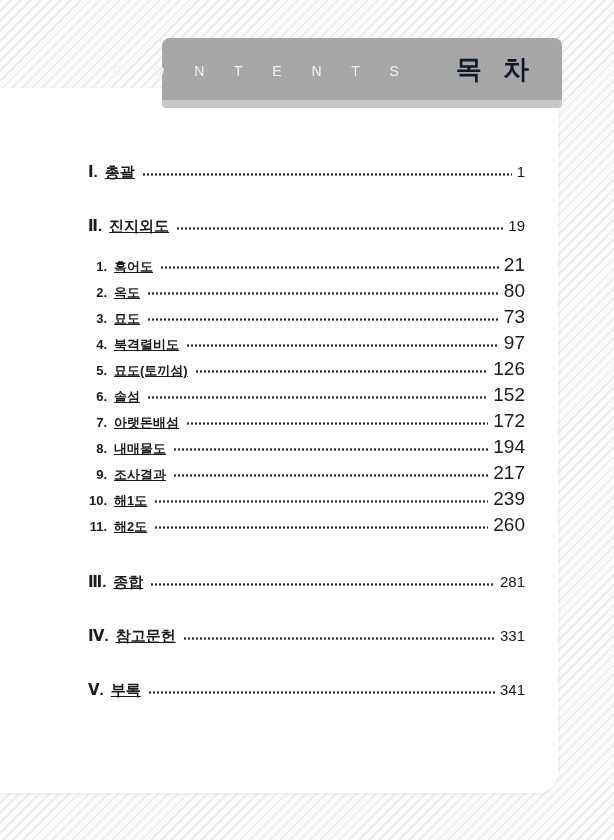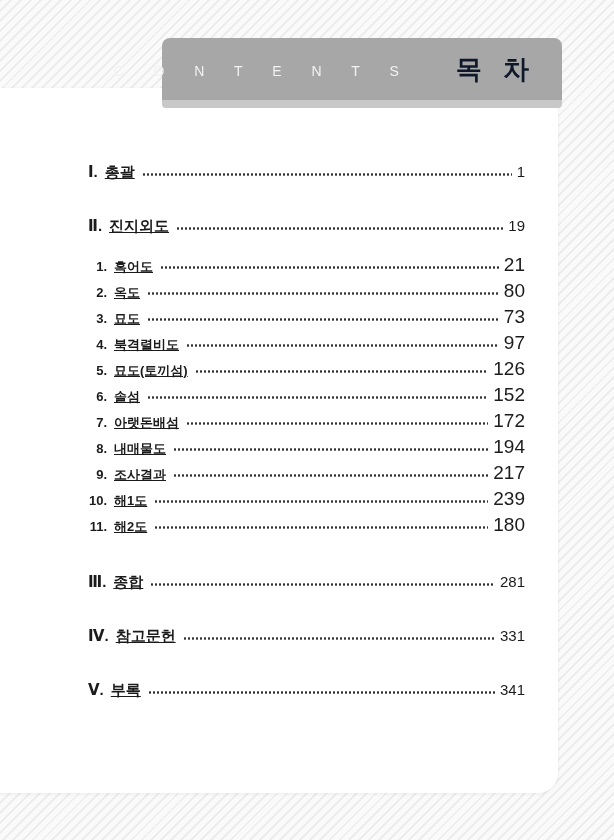--- a/index.html
+++ b/index.html
@@ -207,21 +207,21 @@
         <div class="row row--sub">
     <span class="num">10.</span>
     <span class="label">해1도</span>
     <span class="leader"></span>
     <span class="pageno">239</span>
   </div>
         <div class="row row--sub">
     <span class="num">11.</span>
     <span class="label">해2도</span>
     <span class="leader"></span>
-    <span class="pageno">180</span>
+    <span class="pageno">260</span>
   </div>
         <div class="row row--section">
     <span class="num">Ⅲ.</span>
     <span class="label">종합</span>
     <span class="leader"></span>
     <span class="pageno">281</span>
   </div>
         <div class="row row--section">
     <span class="num">Ⅳ.</span>
     <span class="label">참고문헌</span>

